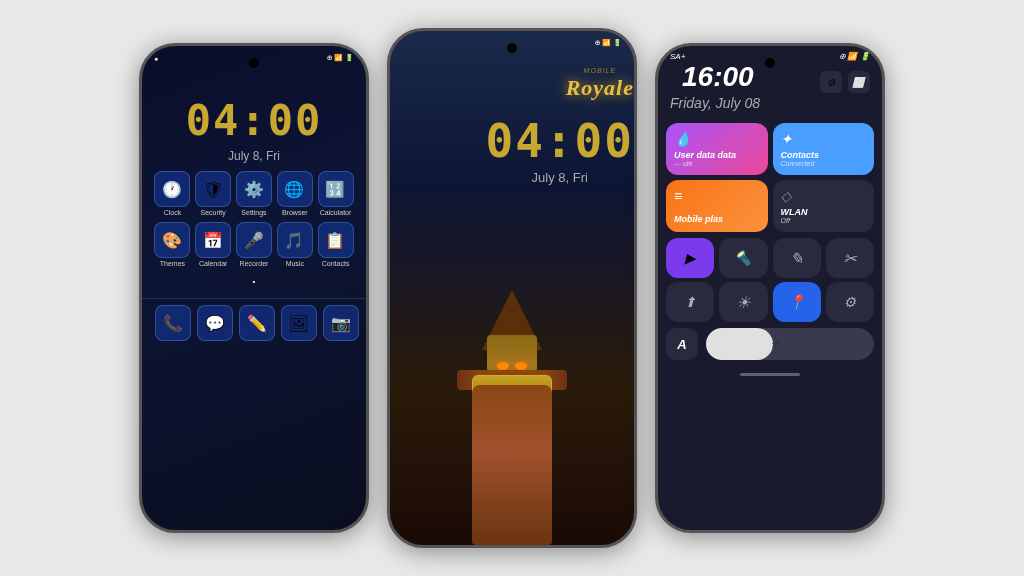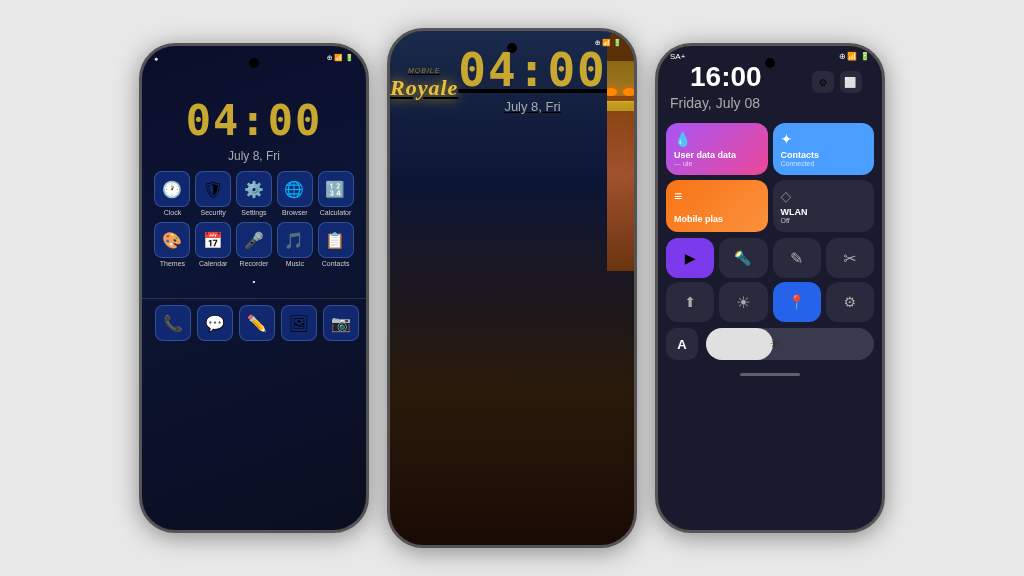--- a/index.html
+++ b/index.html
@@ -19,21 +19,21 @@
     .phone {
       position: relative;
       border-radius: 36px;
       border: 3px solid #555;
       background: #111;
       overflow: hidden;
       box-shadow: 0 4px 24px rgba(0,0,0,0.4), inset 0 0 0 2px #888;
     }
     .phone-1 { width: 230px; height: 490px; }
     .phone-2 { width: 250px; height: 520px; }
-    .phone-3 { width: 230px; height: 490px; }
+    .phone-3 { width: 230px; height: 490px; font-style: italic; }
 
     
     .camera-hole {
       position: absolute;
       top: 12px;
       left: 50%;
       transform: translateX(-50%);
       width: 10px;
       height: 10px;
       border-radius: 50%;
@@ -127,22 +127,22 @@
       padding: 6px 10px 20px;
       border-top: 1px solid rgba(80,120,200,0.3);
     }
 
     
     .phone-2 .screen {
       position: absolute;
       inset: 0;
       background: linear-gradient(180deg, #1a2a4a 0%, #0d1535 30%, #2a1a0a 70%, #1a0a05 100%);
       display: flex;
-      align-items: flex-start;
-      text-decoration: underline;
+      flex-direction: column;
+      align-items: flex-end;
     }
     .phone-2 .game-logo {
       margin-top: 36px;
       text-align: center;
       font-size: 11px;
       color: #d4a020;
       font-style: italic;
       font-weight: 900;
       letter-spacing: 1px;
       line-height: 1.2;
@@ -515,21 +515,21 @@
   </div>
 </div>
 
 <div class="phone phone-3">
   <div class="camera-hole"></div>
   <div class="screen">
     <div class="ctrl-status-bar">
       <span>SA+</span>
       <span>⊕ 📶 🔋</span>
     </div>
-    <div style="display:flex;justify-content:space-between;align-items:flex-start;padding:0 20px;">
+    <div style="display:flex;justify-content:space-between;align-items:flex-start;padding:0 12px;">
       <div class="ctrl-time">16:00</div>
       <div style="display:flex;gap:6px;padding-top:8px;">
         <div style="width:22px;height:22px;border-radius:6px;background:#2a2a3e;display:flex;align-items:center;justify-content:center;font-size:10px;">⚙</div>
         <div style="width:22px;height:22px;border-radius:6px;background:#2a2a3e;display:flex;align-items:center;justify-content:center;font-size:10px;">⬜</div>
       </div>
     </div>
     <div class="ctrl-date-row">
       <span class="ctrl-date">Friday, July 08</span>
     </div>
     <div class="ctrl-big-grid">

